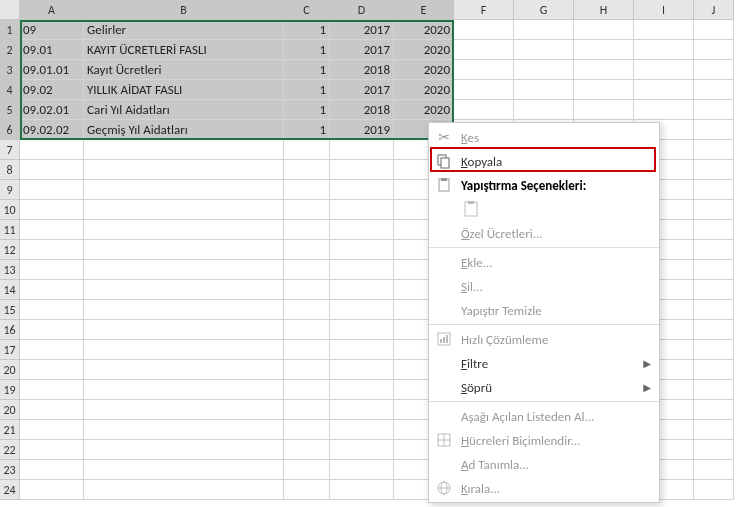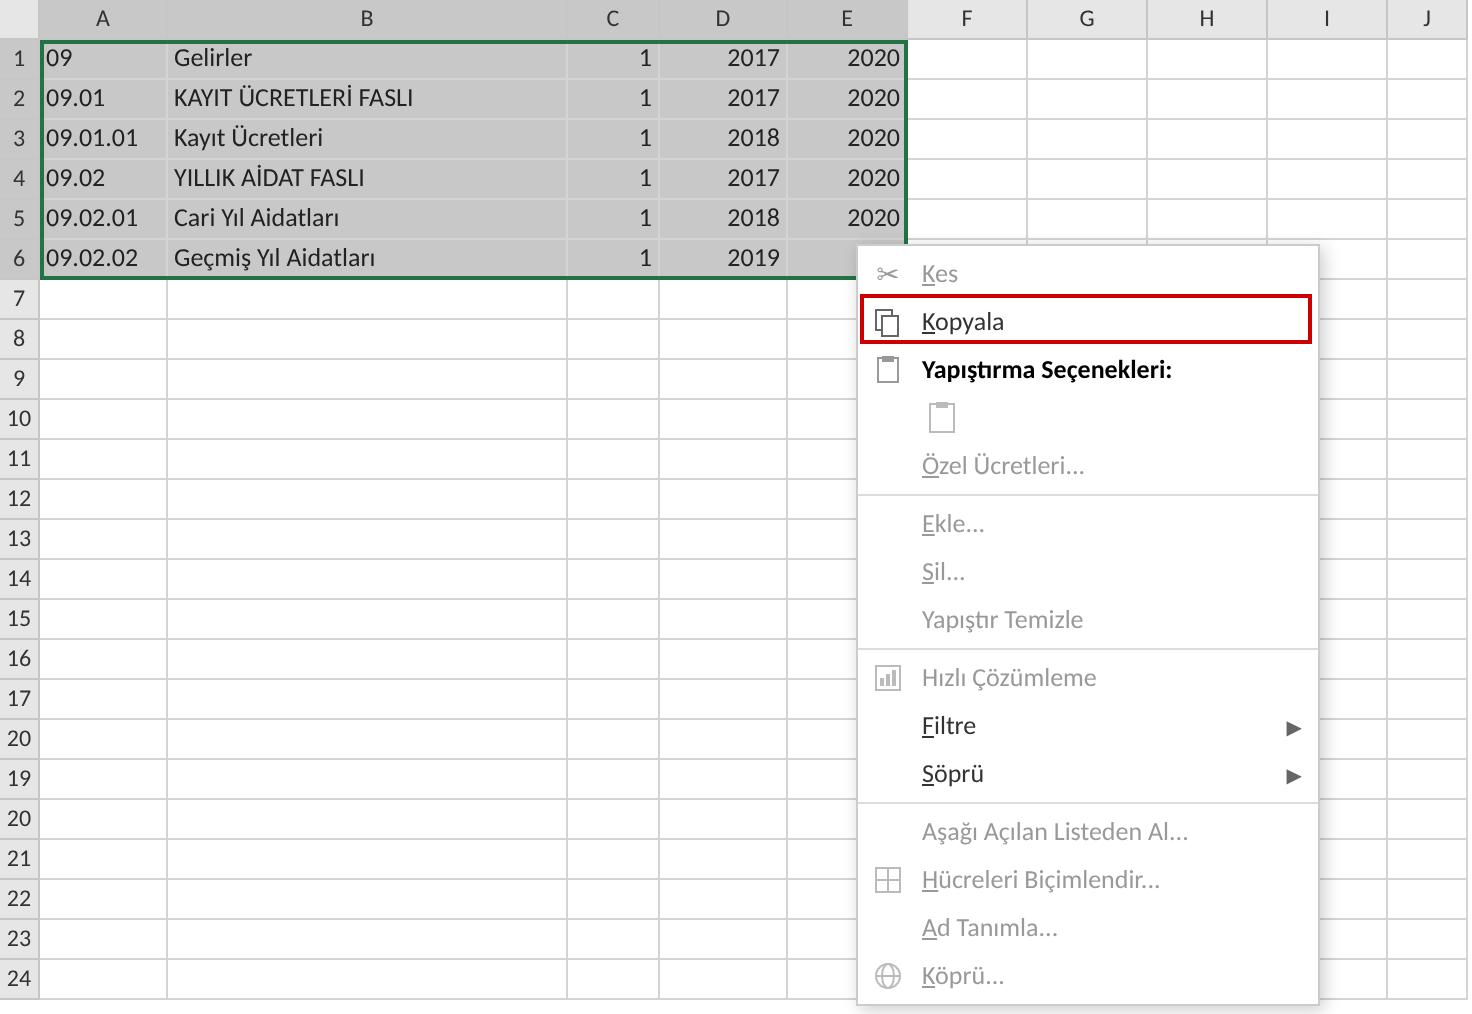--- a/index.html
+++ b/index.html
@@ -408,17 +408,17 @@
     <span class="mlabel"><u>A</u><span>d Tanımla...</span></span>
   </div>
   <div class="mitem">
     <span class="micon">
       <svg width="16" height="16" viewBox="0 0 16 16">
           <circle cx="8" cy="8" r="6" fill="none" stroke="#bbb"></circle>
           <ellipse cx="8" cy="8" rx="3" ry="6" fill="none" stroke="#bbb"></ellipse>
           <line x1="2" y1="8" x2="14" y2="8" stroke="#bbb"></line>
         </svg>
     </span>
-    <span class="mlabel"><u>K</u><span>öprü...</span></span>
+    <span class="mlabel"><u>K</u><span>ırala...</span></span>
   </div>
 </div>
 
 <div class="highlight"></div>
 
 </body></html>

